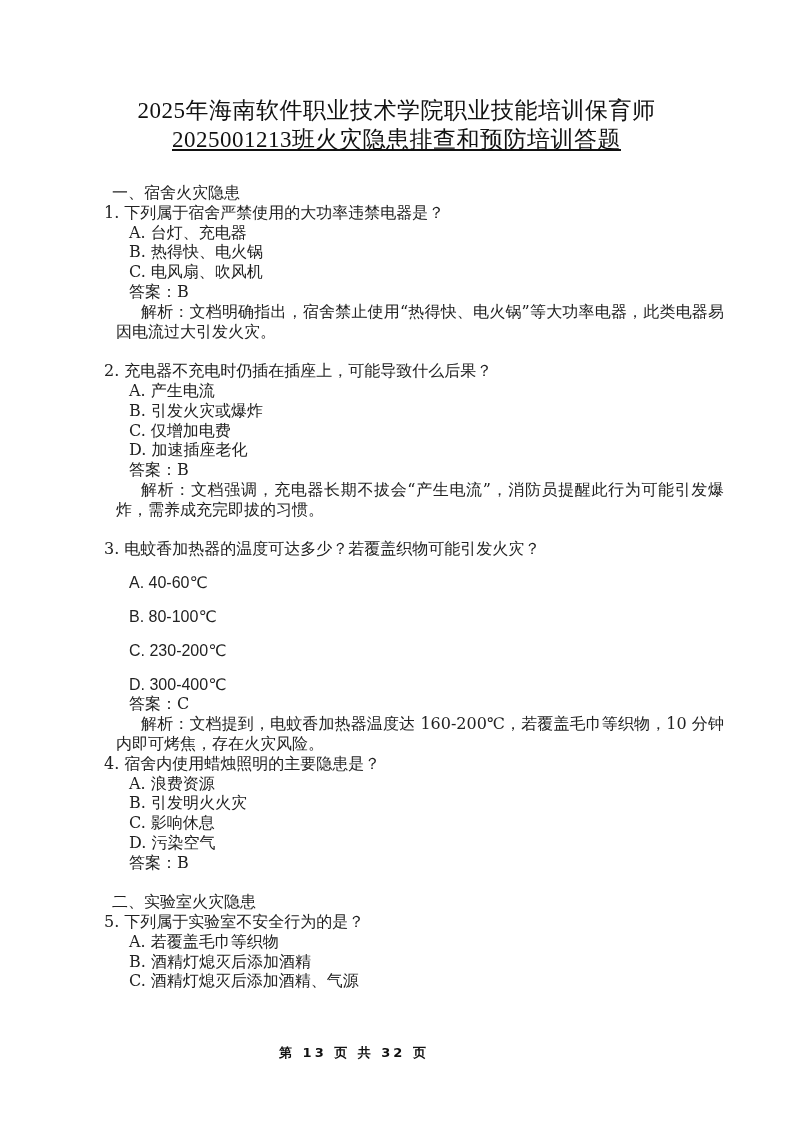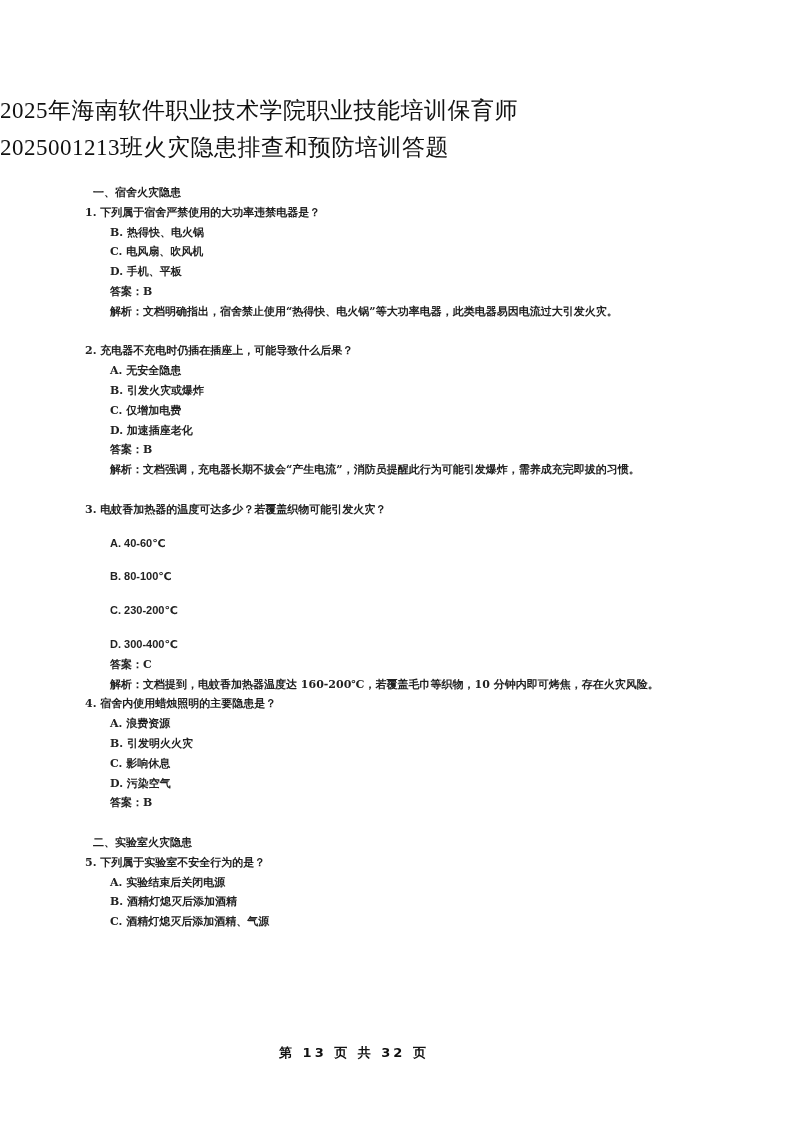--- a/index.html
+++ b/index.html
@@ -1,51 +1,51 @@
 <!DOCTYPE html>
 <html><head>
 <meta charset="utf-8">
 <style>
   html, body { margin: 0; padding: 0; background: #ffffff; }
   body { width: 793px; height: 1122px; position: relative; overflow: hidden; color: #222; font-family: "DejaVu Serif", "Liberation Serif", serif; }
-  .title { position: absolute; left: 0; width: 793px; text-align: left; font-family: "Liberation Serif", "DejaVu Serif", serif; font-size: 23px; color: #111; letter-spacing: 0.5px; }
+  .title { position: absolute; left: 0; width: 793px; text-align: center; font-family: "Liberation Serif", "DejaVu Serif", serif; font-size: 23px; color: #111; letter-spacing: 0.5px; }
   .t1 { top: 95px; }
-  .t2 { top: 132px; }
-  .content { position: absolute; left: 85px; top: 183px; width: 620px; font-size: 11px; line-height: 19.8px; font-weight: bold; }
+  .t2 { top: 124px; text-decoration: underline; }
+  .content { position: absolute; left: 104px; top: 183px; width: 620px; font-size: 16px; line-height: 19.8px; }
   .section { padding-left: 8px; }
   .q { margin: 0; }
   .opt, .ans, .exp { padding-left: 25px; }
-  .exp-block { text-indent: 25px; text-align: justify; }
+  .exp-block { text-indent: 25px; text-align: justify; margin-left: 12px; }
   .gap { height: 19.8px; }
   .latin { font-family: "Liberation Sans", "DejaVu Sans", sans-serif; margin-top: 14px; }
   .footer { position: absolute; top: 1044px; left: 0; width: 708px; text-align: center; font-family: "DejaVu Sans", sans-serif; font-weight: bold; font-size: 13px; letter-spacing: 3px; color: #111; }
 </style>
 </head>
 <body>
 
 <div class="title t1">2025年海南软件职业技术学院职业技能培训保育师</div>
 <div class="title t2">2025001213班火灾隐患排查和预防培训答题</div>
 
 <div class="content">
 
   <div class="section">一、宿舍火灾隐患</div>
 
   <div>
     <div class="q">1. 下列属于宿舍严禁使用的大功率违禁电器是？</div>
+    <div class="opt">A. 台灯、充电器</div>
     <div class="opt">B. 热得快、电火锅</div>
     <div class="opt">C. 电风扇、吹风机</div>
-    <div class="opt">D. 手机、平板</div>
     <div class="ans">答案：B</div>
     <div class="exp-block">解析：文档明确指出，宿舍禁止使用“热得快、电火锅”等大功率电器，此类电器易因电流过大引发火灾。</div>
   </div>
   <div class="gap"></div>
 
   <div>
     <div class="q">2. 充电器不充电时仍插在插座上，可能导致什么后果？</div>
-    <div class="opt">A. 无安全隐患</div>
+    <div class="opt">A. 产生电流</div>
     <div class="opt">B. 引发火灾或爆炸</div>
     <div class="opt">C. 仅增加电费</div>
     <div class="opt">D. 加速插座老化</div>
     <div class="ans">答案：B</div>
     <div class="exp-block">解析：文档强调，充电器长期不拔会“产生电流”，消防员提醒此行为可能引发爆炸，需养成充完即拔的习惯。</div>
   </div>
   <div class="gap"></div>
 
   <div>
     <div class="q">3. 电蚊香加热器的温度可达多少？若覆盖织物可能引发火灾？</div>
@@ -63,19 +63,19 @@
     <div class="opt">B. 引发明火火灾</div>
     <div class="opt">C. 影响休息</div>
     <div class="opt">D. 污染空气</div>
     <div class="ans">答案：B</div>
   </div>
   <div class="gap"></div>
 
   <div class="section">二、实验室火灾隐患</div>
   <div>
     <div class="q">5. 下列属于实验室不安全行为的是？</div>
-    <div class="opt">A. 实验结束后关闭电源</div>
+    <div class="opt">A. 若覆盖毛巾等织物</div>
     <div class="opt">B. 酒精灯熄灭后添加酒精</div>
     <div class="opt">C. 酒精灯熄灭后添加酒精、气源</div>
   </div>
 </div>
 
 <div class="footer">第 13 页 共 32 页</div>
 
 </body></html>

